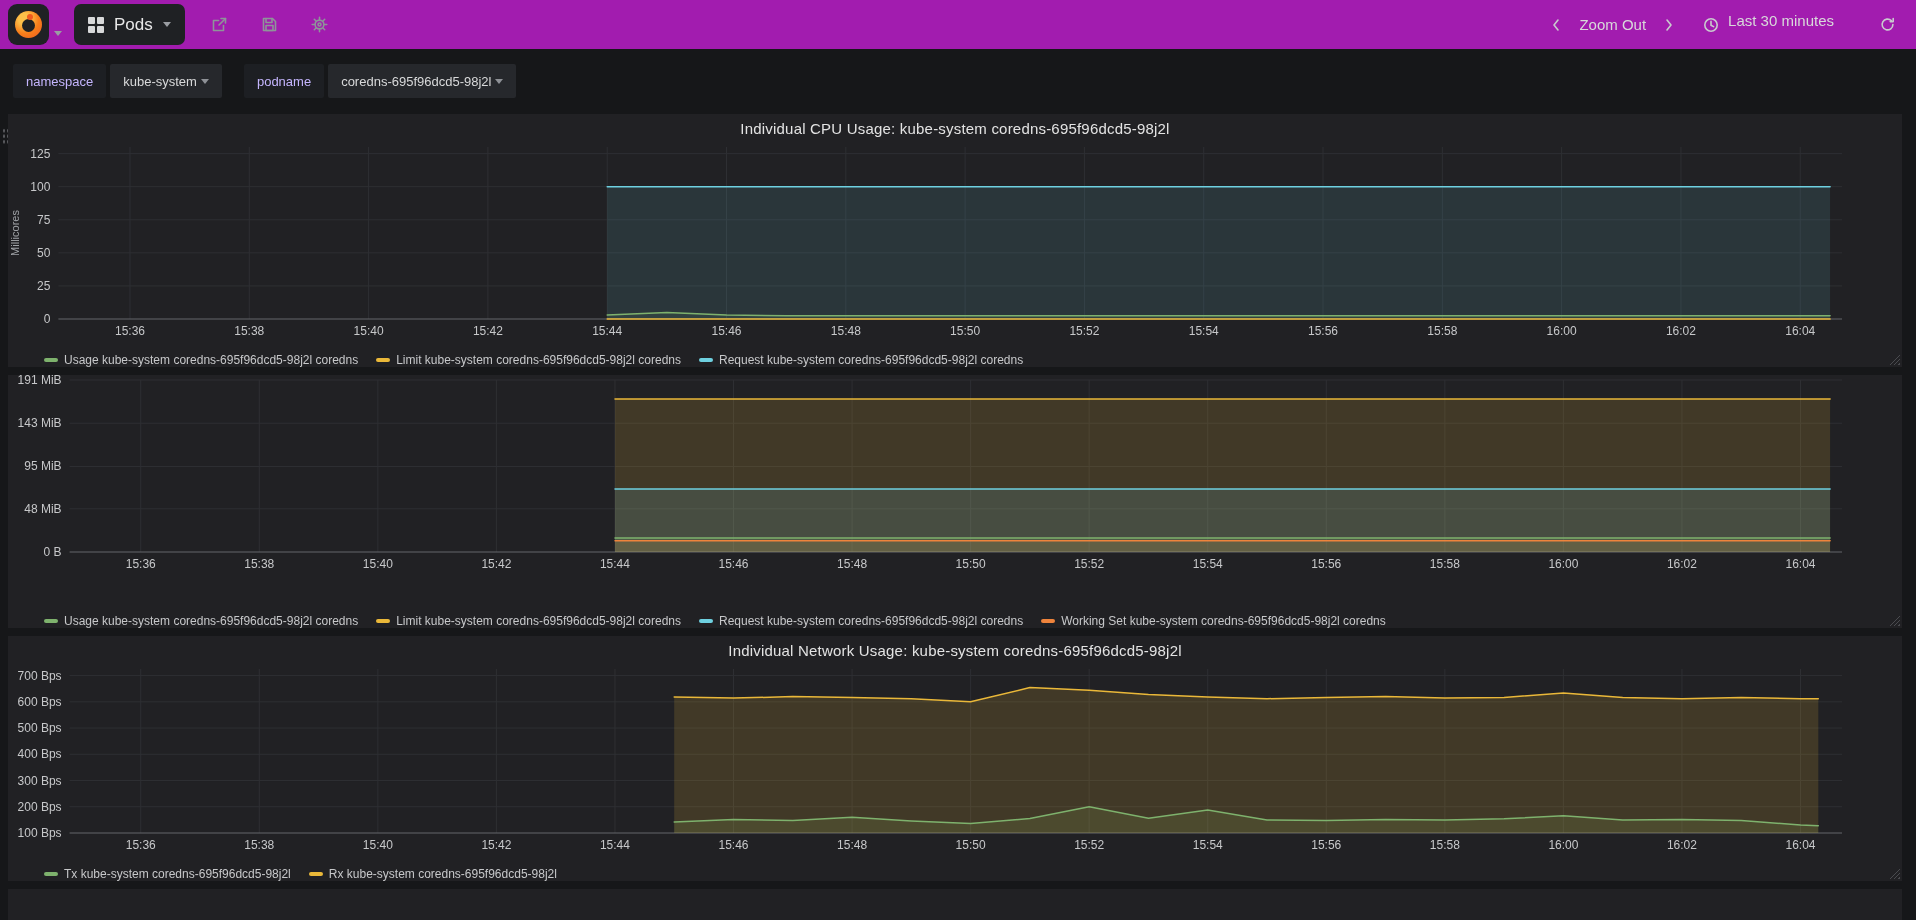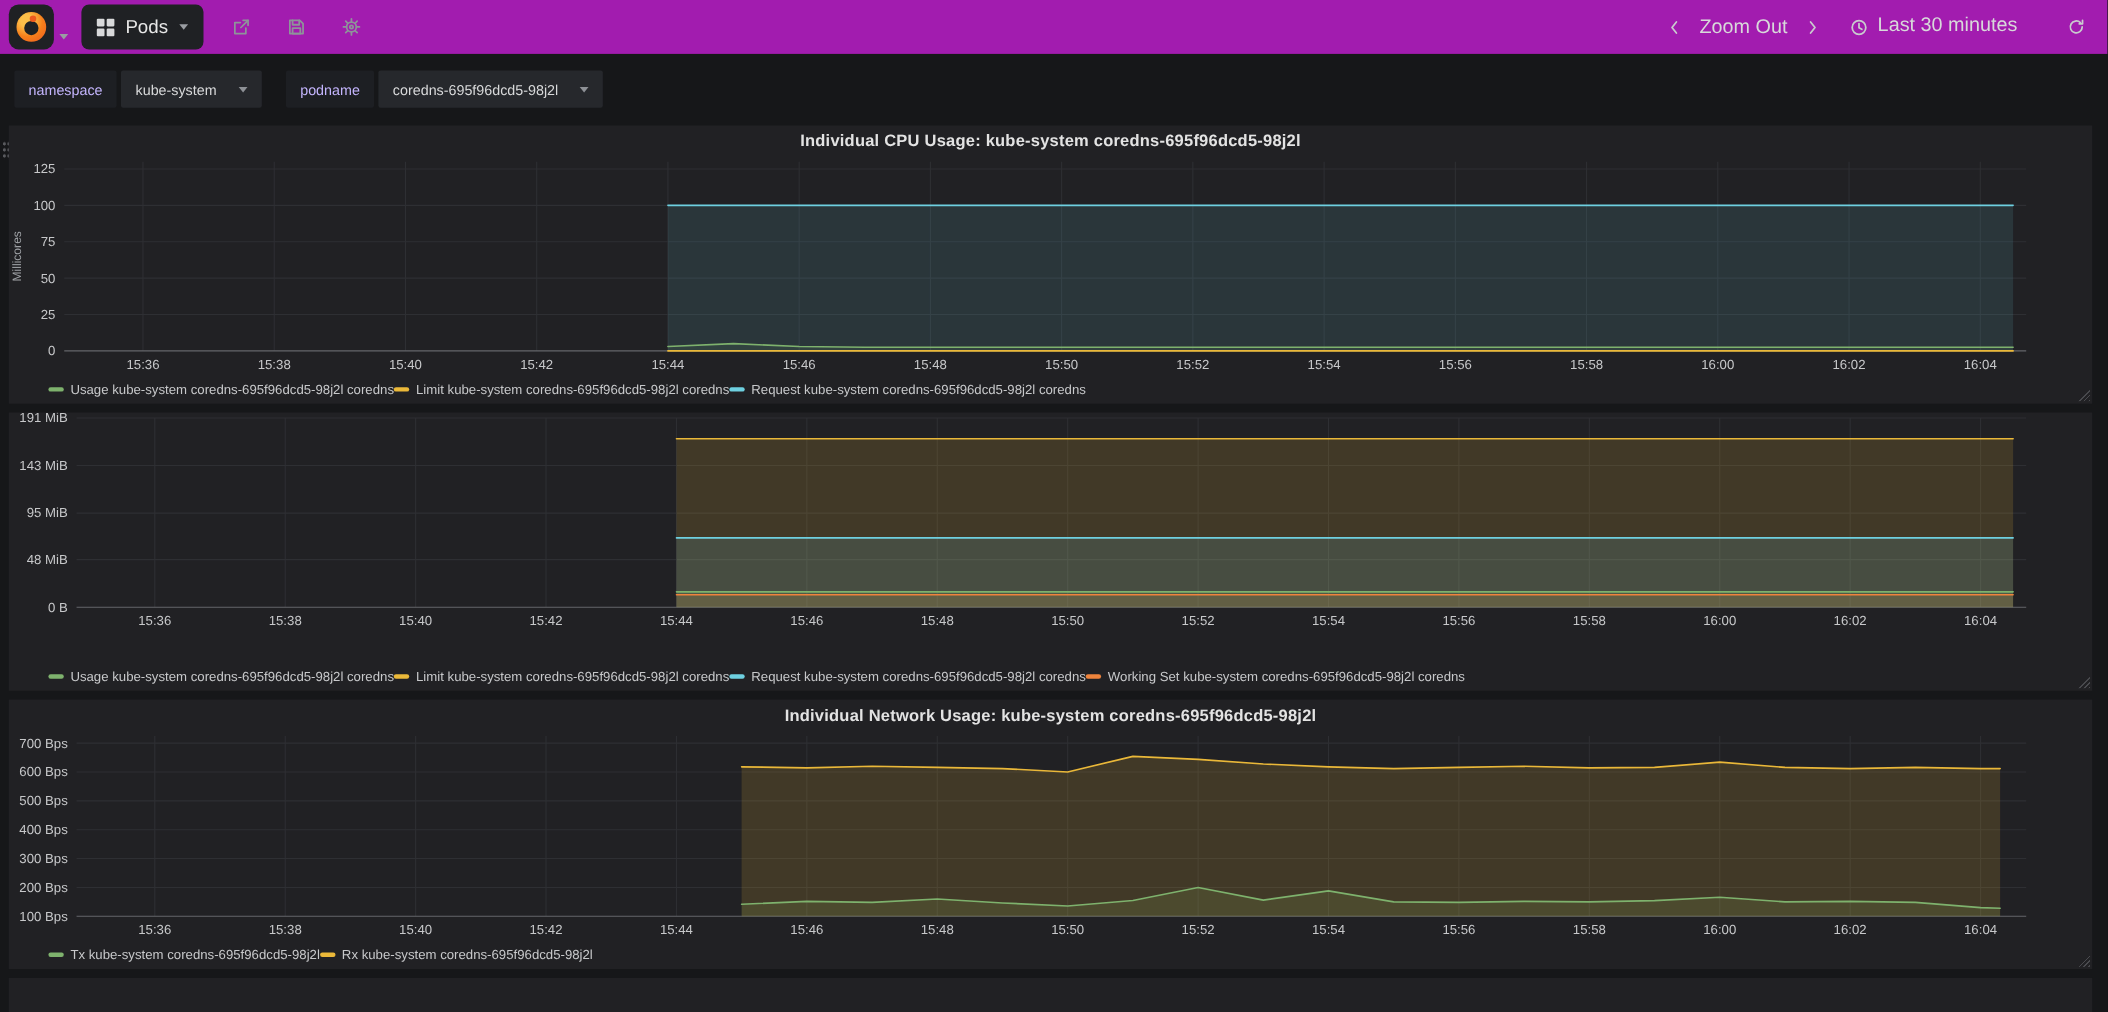--- a/index.html
+++ b/index.html
@@ -19,39 +19,39 @@
   .dash-nav{height:41px;margin-left:12px;padding:0 14px;border-radius:7px;background:#1f2124;
     display:flex;align-items:center;gap:10px;cursor:pointer}
   .grid-icon{display:grid;grid-template-columns:7px 7px;grid-template-rows:7px 7px;gap:2px}
   .grid-icon span{background:#d8d9da;border-radius:1px}
   .dash-title{font-size:17px;color:#e8e8e8}
   .nav-actions{display:flex;align-items:center;gap:24px;margin-left:22px}
   .nav-icon{display:flex;align-items:center;justify-content:center;width:26px;height:26px;cursor:pointer}
   .nav-icon svg{stroke:#8e9499;fill:none;stroke-width:1.6;stroke-linecap:round;stroke-linejoin:round}
   .nav-right{margin-left:auto;display:flex;align-items:center;gap:10px}
   .nav-right .nav-icon svg{stroke:#c9cbce}
-  .nav-text{font-size:18px;color:#d8d9da;cursor:pointer}
+  .nav-text{font-size:15px;color:#d8d9da;cursor:pointer}
   .time-picker{display:flex;gap:8px;cursor:pointer;margin:0 14px 0 10px}
   .refresh-btn{margin-left:16px}
 
   
   .submenu{height:65px;padding:15px 0 0 13px;display:flex;gap:22px}
   .var-group{display:flex;gap:4px}
   .var-chip{height:34px;display:flex;align-items:center;padding:0 13px;border-radius:2px;font-size:13px}
   .var-label{background:#1d1f23;color:#c4b5fd}
-  .var-value{background:#26282c;color:#d8d9da;gap:20px;cursor:pointer}
+  .var-value{background:#26282c;color:#d8d9da;gap:4px;cursor:pointer}
   .var-value .caret{border-top-color:#8e9196}
 
   
   .dashboard{display:flex;flex-direction:column;gap:8px;padding:0 14px 0 8px}
   .panel{background:#212124;position:relative;display:flex;flex-direction:column}
   .panel-title{height:28px;display:flex;align-items:center;justify-content:center;
-    font-size:15px;font-weight:bold;color:#e3e3e3;letter-spacing:.2px;cursor:pointer}
+    font-size:15px;font-weight:normal;color:#e3e3e3;letter-spacing:.2px;cursor:pointer}
   .chart-wrap{flex:1;position:relative;overflow:hidden}
-  .legend{height:20px;display:flex;align-items:flex-start;padding-left:36px;font-size:12px;color:#c7c8ca;white-space:nowrap}
+  .legend{height:20px;display:flex;align-items:flex-end;gap:18px;padding-left:36px;font-size:12px;color:#c7c8ca;white-space:nowrap}
   .legend-item{display:flex;align-items:center;gap:6px;cursor:pointer}
   .swatch{width:14px;height:4px;border-radius:2px;flex:none}
   .resize-handle{position:absolute;right:2px;bottom:2px;width:11px;height:11px;cursor:nwse-resize;
     background:repeating-linear-gradient(135deg,transparent 0 2px,#4a4b4f 2px 3px);
     clip-path:polygon(100% 0,100% 100%,0 100%)}
   .row-drag{position:absolute;left:2px;top:128px;width:8px;height:17px;cursor:grab;
     background-image:radial-gradient(#595a5e 1px,transparent 1.3px);background-size:4px 5.5px}
 </style>
 </head>
 <body>

